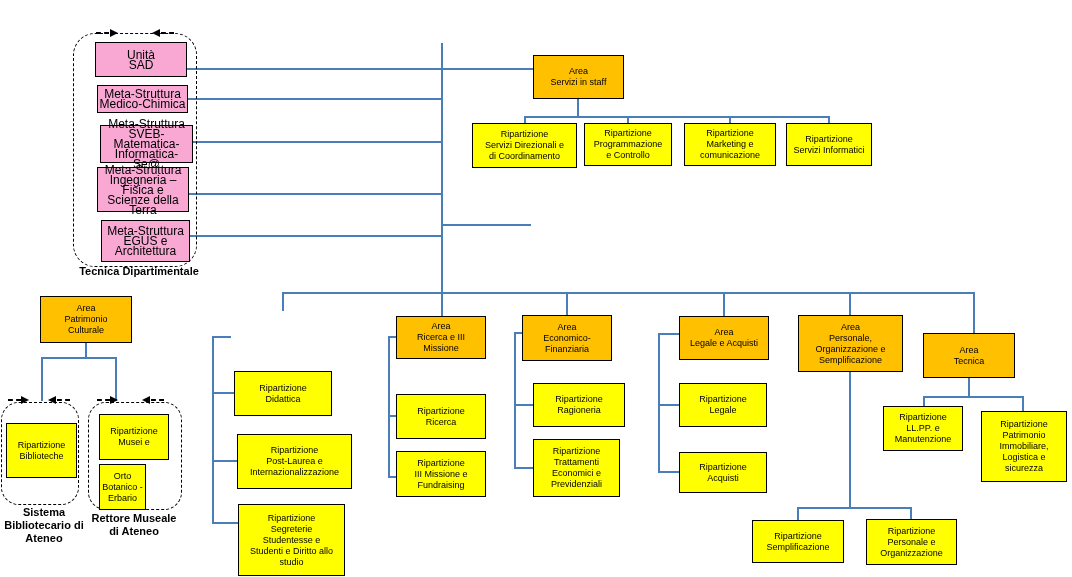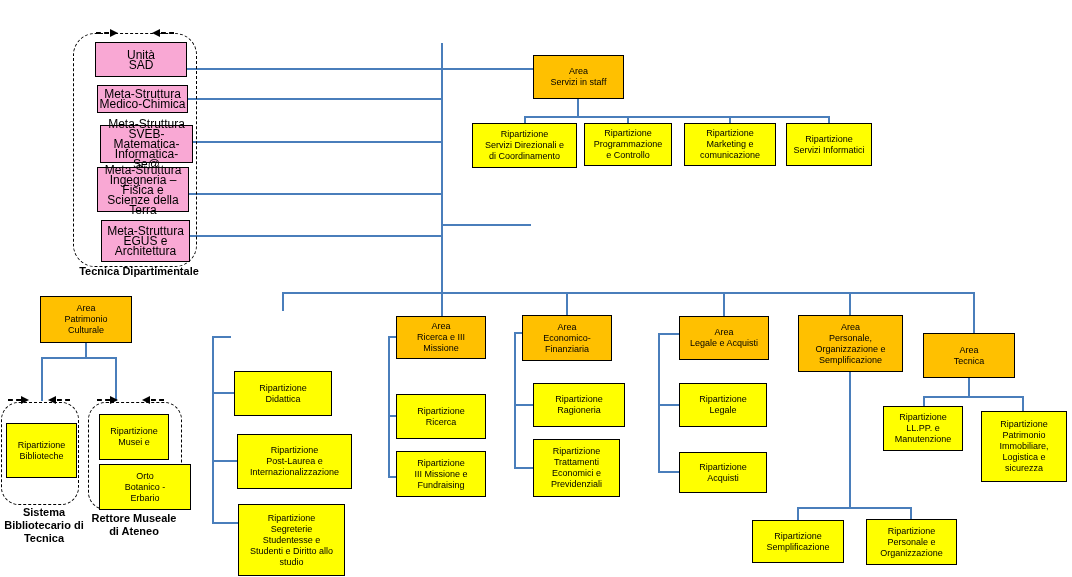--- a/index.html
+++ b/index.html
@@ -138,24 +138,24 @@
 Servizi Informatici</div>
 
 
   <div class="node orange" style="left:40px;top:296px;width:92px;height:47px">Area
 Patrimonio
 Culturale</div>
   <div class="node yellow" style="left:6px;top:423px;width:71px;height:55px">Ripartizione
 Biblioteche</div>
   <div class="sys-label" style="left:0px;top:506px;width:88px">Sistema
 Bibliotecario di
-Tecnica</div>
+Ateneo</div>
   <div class="node yellow" style="left:99px;top:414px;width:70px;height:46px">Ripartizione
 Musei e</div>
-  <div class="node yellow" style="left:99px;top:464px;width:92px;height:46px">Orto
+  <div class="node yellow" style="left:99px;top:464px;width:47px;height:46px">Orto
 Botanico -
 Erbario</div>
   <div class="sys-label" style="left:78px;top:512px;width:112px">Rettore Museale
 di Ateneo</div>
 
   <div class="node yellow" style="left:234px;top:371px;width:98px;height:45px">Ripartizione
 Didattica</div>
   <div class="node yellow" style="left:237px;top:434px;width:115px;height:55px">Ripartizione
 Post-Laurea e
 Internazionalizzazione</div>

